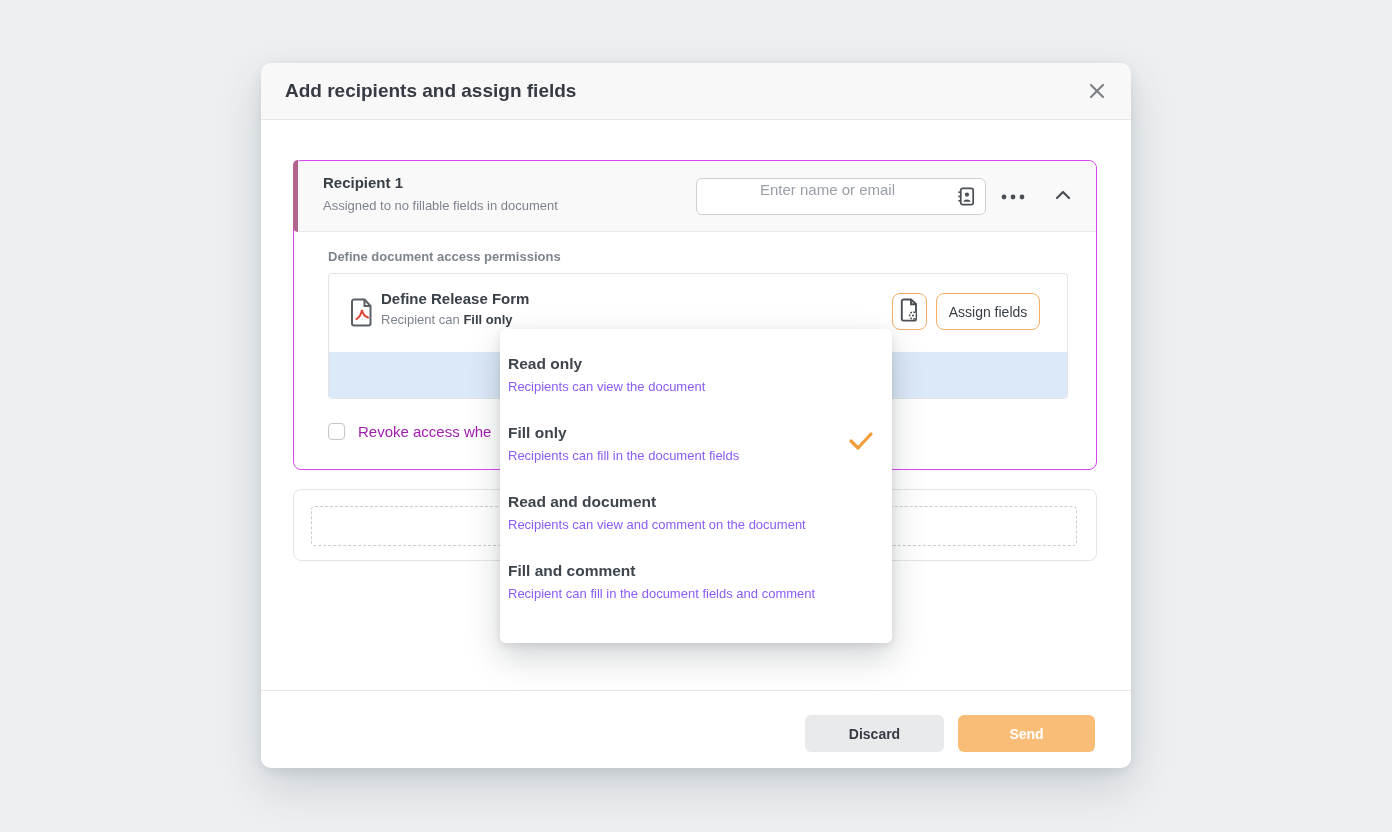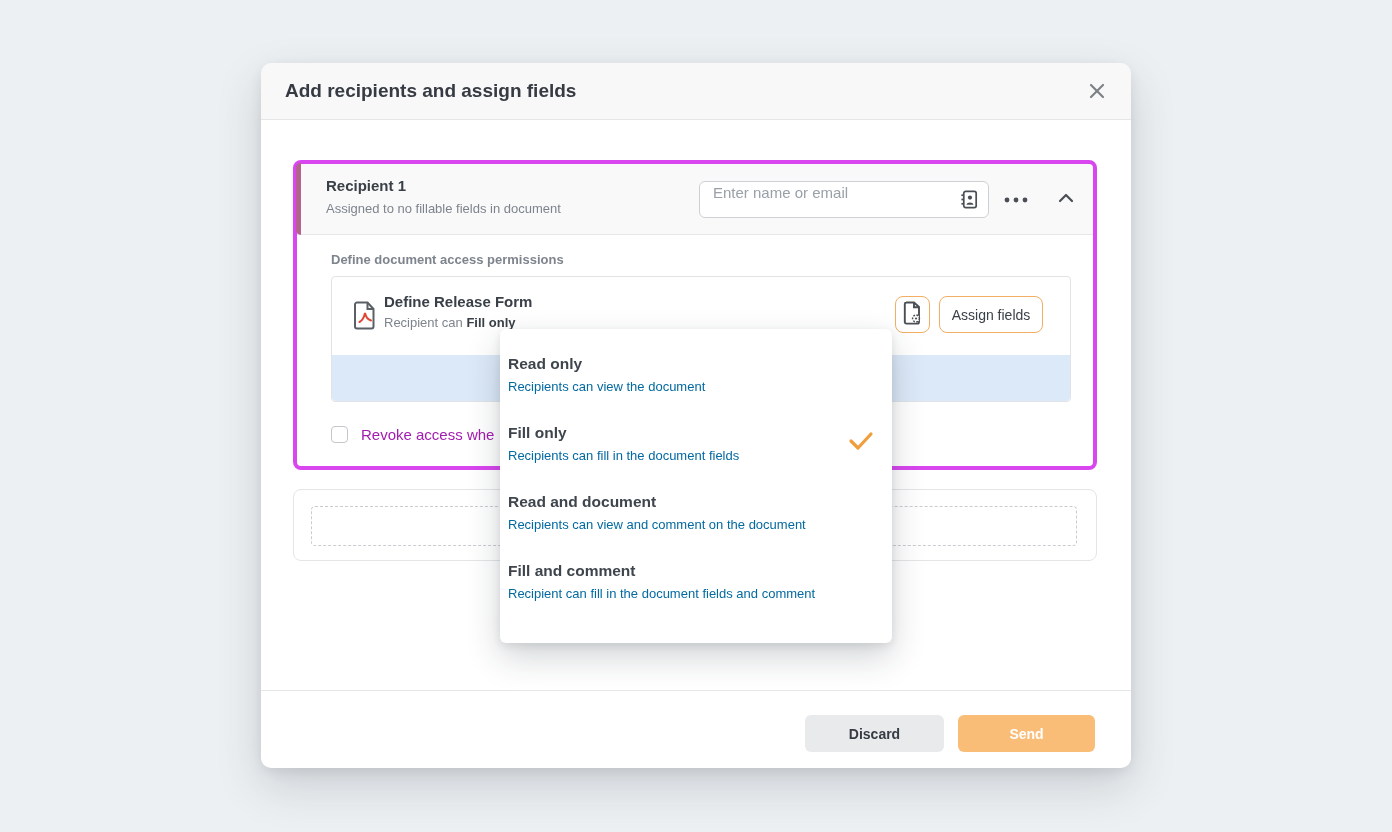--- a/index.html
+++ b/index.html
@@ -13,31 +13,31 @@
 
   
   .modal-header { position:absolute; top:0; left:0; right:0; height:57px;
                   background:#f8f8f9; border-bottom:1px solid #e5e6e8; border-radius:10px 10px 0 0; }
   .modal-title { position:absolute; left:24px; top:17px; font-size:19px; font-weight:700; color:#363b43; }
   .close-btn { position:absolute; right:18px; top:13px; width:32px; height:32px;
                background:none; border:none; cursor:pointer; color:#7d8186; }
 
   
   .recipient-card { position:absolute; left:32px; top:97px; width:804px; height:310px;
-                    border:4px solid #d946ef; border-radius:8px; background:#fff; }
+                    border:1px solid #d946ef; border-radius:8px; background:#fff; }
   .rec-header { position:absolute; top:0; left:0; right:0; height:71px; background:#f9f9fa;
                 border-bottom:1px solid #e7e8ea; border-radius:8px 8px 0 0; }
   .accent { position:absolute; left:-1px; top:-1px; bottom:-1px; width:5px;
             background:#b2648c; border-radius:8px 0 0 8px; }
   .rec-name { position:absolute; left:29px; top:13px; font-size:15px; font-weight:700; color:#3a4047; }
   .rec-sub  { position:absolute; left:29px; top:37px; font-size:13px; color:#7e848d; }
   .email-wrap { position:absolute; left:402px; top:17px; width:290px; height:37px; }
   .email-input { width:100%; height:100%; border:1px solid #cfd0d3; border-radius:6px;
                  padding:0 40px 14px 13px; font-size:15px; color:#3a4047; background:#fff;
-                 font-family:"Liberation Sans", sans-serif; }
+                 font-family:"Liberation Sans", sans-serif;text-align:center; }
   .email-input::placeholder { color:#9aa0a8; }
   .book-icon { position:absolute; right:9px; top:8px; width:21px; height:21px; pointer-events:none; }
   .more-btn { position:absolute; left:703px; top:21px; width:32px; height:28px;
               background:none; border:none; cursor:pointer; }
   .collapse-btn { position:absolute; left:754px; top:21px; width:30px; height:28px;
                   background:none; border:none; cursor:pointer; }
 
   .sec-label { position:absolute; left:34px; top:88px; font-size:13px; font-weight:700; color:#7e848d; }
   .doc-list { position:absolute; left:34px; top:112px; width:740px; height:126px;
               border:1px solid #e2e3e5; border-radius:4px; background:#fff; }
@@ -73,21 +73,21 @@
   .send-btn { position:absolute; left:697px; top:24px; width:137px; height:37px;
               background:#f9bd78; border:none; border-radius:6px; cursor:pointer;
               font-size:14px; font-weight:700; color:#fff; font-family:"Liberation Sans", sans-serif; }
 
   
   .dropdown { position:absolute; left:239px; top:266px; width:392px; height:314px; z-index:30;
               background:#fff; border-radius:6px; padding:26px 20px 0 8px;
               box-shadow:0 3px 8px rgba(30,40,50,.10), 0 14px 34px rgba(30,40,50,.20); }
   .dd-item { position:relative; margin-bottom:30px; cursor:pointer; }
   .dd-title { font-size:15.5px; font-weight:700; color:#3f454d; margin-bottom:6px; }
-  .dd-desc  { font-size:13px; color:#0369a1; }
+  .dd-desc  { font-size:13px; color:#8b5cf6; }
   .dd-check { position:absolute; right:-2px; top:6px; width:26px; height:22px; }
 </style>
 </head>
 <body>
 
 <div class="stage">
   <div class="modal">
 
     <div class="modal-header">
       <div class="modal-title">Add recipients and assign fields</div>

